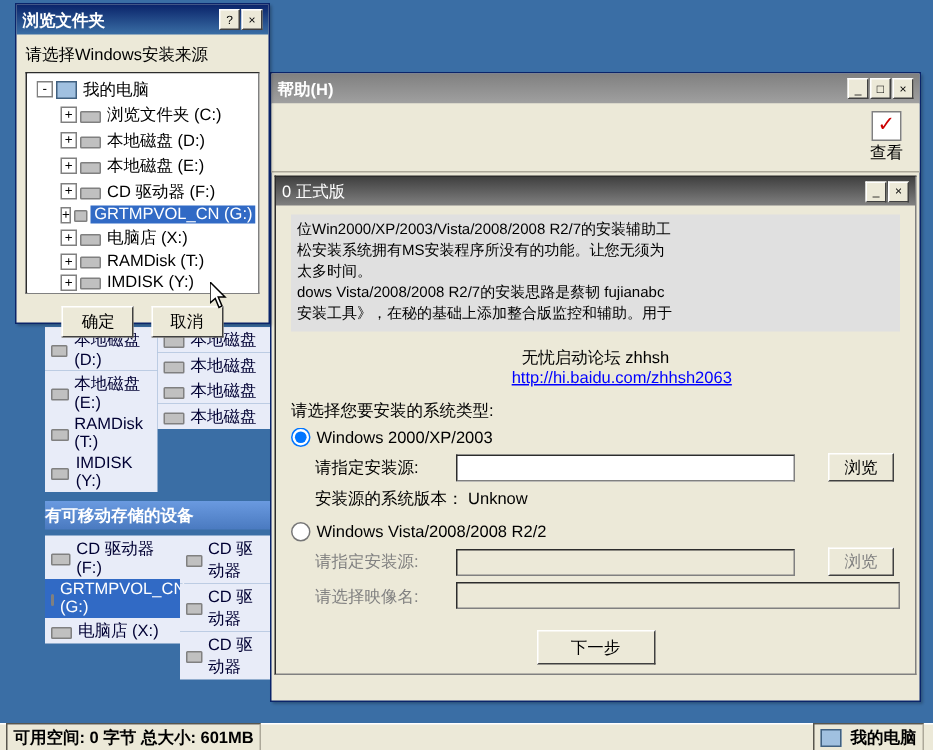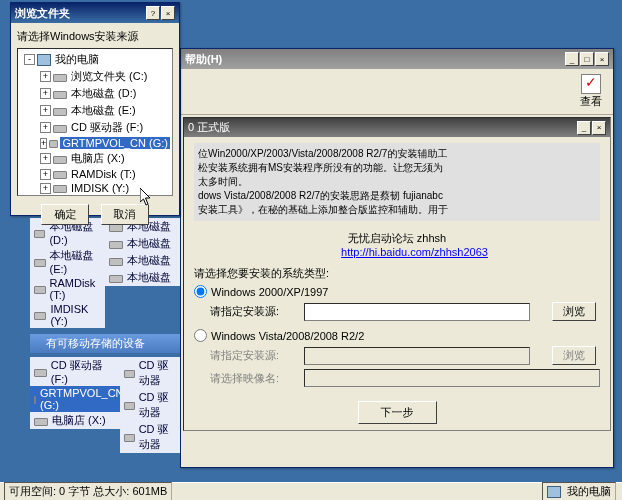--- a/index.html
+++ b/index.html
@@ -48,29 +48,29 @@
 .field-row .lbl { width:76px; }
 .field-row input[type=text] { flex:1; border:1px inset #808080; height:18px; padding:0 2px; background:#fff; }
 .field-row input[disabled] { background:#ece9d8; }
 .field-row .btn { padding:1px 10px; }
 .version-row { margin:4px 0 4px 16px; }
 .btnrow { text-align:center; margin-top:14px; }
 
 
 #side { position:absolute; left:30px; top:218px; width:150px; z-index:25; color:#fff; }
 #side .group { background:rgba(255,255,255,.08); margin-bottom:4px; }
-#side .gh { background:linear-gradient(#6a9ae0,#4a7ac0); padding:2px 16px; font-weight:normal; color:#fff; }
+#side .gh { background:linear-gradient(#6a9ae0,#4a7ac0); padding:2px 0; font-weight:bold; color:#fff; }
 #side .item { display:flex; align-items:center; padding:1px 4px; color:#003; cursor:pointer; background:#e8ecf8; }
 #side .item.sel { background:#316ac5; color:#fff; }
 #side .item .ico { margin-right:4px; }
 .pairwrap { display:flex; }
 .col { width:90px; }
 
 
-#status { position:absolute; left:0; bottom:0; right:0; height:18px; background:#ece9d8; border-top:1px solid #fff; display:flex; align-items:center; padding:0 4px; z-index:40; }
+#status { position:absolute; left:0; bottom:0; right:0; height:18px; background:#ece9d8; border-top:1px solid #fff; display:flex; align-items:center; padding:0 4px; z-index:40;font-weight:bold; }
 #status .cell { border:1px inset #aca899; padding:1px 4px; margin-right:2px; }
 #status .spacer { flex:1; }
 .scomp { display:flex; align-items:center; gap:4px; }
 
 
 .cursor { position:absolute; left:140px; top:188px; z-index:50; width:14px; height:20px; pointer-events:none; }
 </style>
 </head>
 <body>
 
@@ -165,26 +165,30 @@
     <div class="inner-body">
       <div class="intro" id="intro">位Win2000/XP/2003/Vista/2008/2008 R2/7的安装辅助工<br>松安装系统拥有MS安装程序所没有的功能。让您无须为<br>太多时间。<br>dows Vista/2008/2008 R2/7的安装思路是蔡韧 fujianabc<br>安装工具》，在秘的基础上添加整合版监控和辅助。用于</div>
       <div class="linkbox">
         <span>无忧启动论坛 zhhsh</span><br>
         <a>http://hi.baidu.com/zhhsh2063</a>
       </div>
       <div class="section-label">请选择您要安装的系统类型:</div>
 
       <div class="radio-row">
         <input type="radio" name="os" checked="" style="">
-        <span>Windows 2000/XP/1997</span>
+        <span>Windows 2000/XP/2003</span>
       </div>
       <div class="field-row">
         <span class="lbl">请指定安装源:</span>
         <input type="text" style="">
         <button class="btn">浏览</button>
+      </div>
+      <div class="version-row">
+        <span>安装源的系统版本：</span>
+        <span>Unknow</span>
       </div>
 
       <div class="radio-row" style="margin-top:8px;">
         <input type="radio" name="os" style="">
         <span>Windows Vista/2008/2008 R2/2</span>
       </div>
       <div class="field-row">
         <span class="lbl" style="color:#808080">请指定安装源:</span>
         <input type="text" disabled="" style="">
         <button class="btn" disabled="" style="color:#808080">浏览</button>

